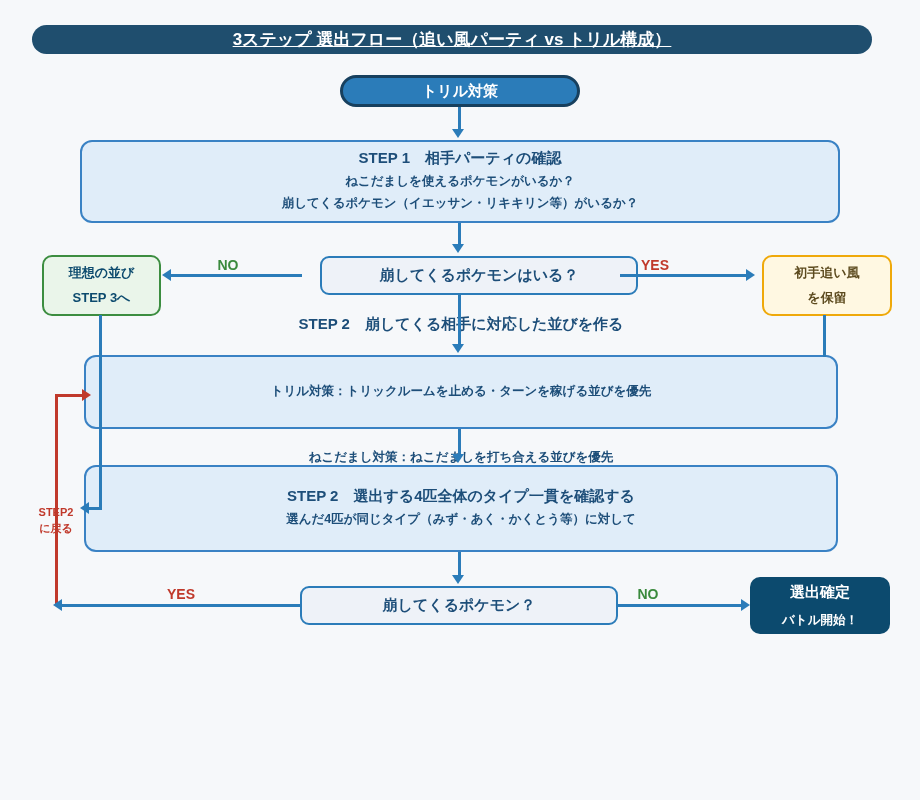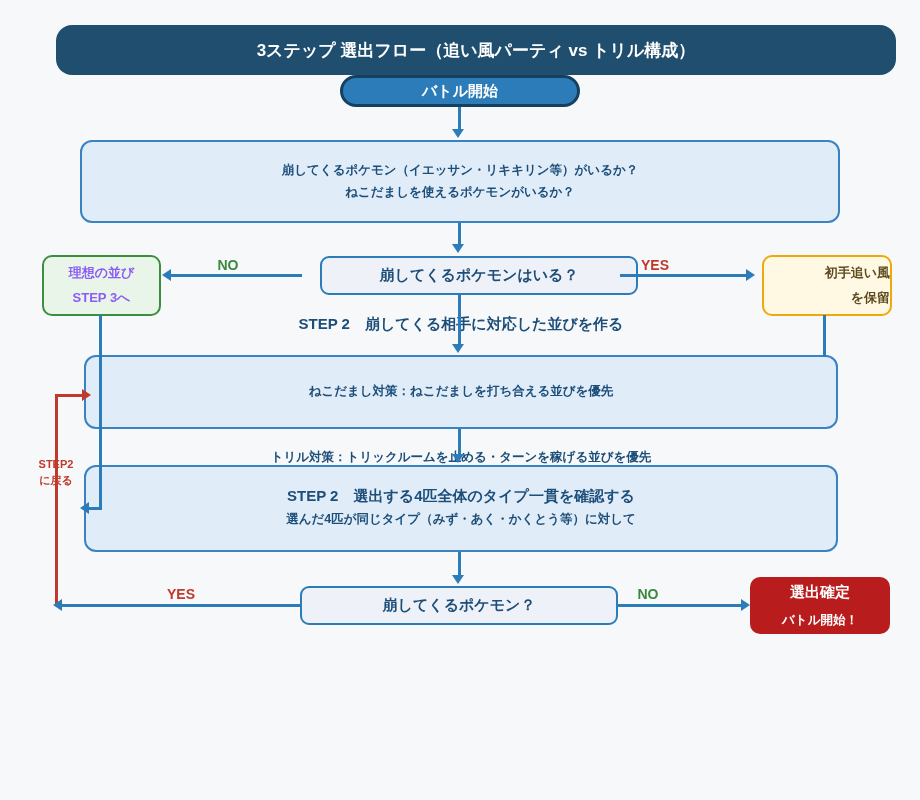--- a/index.html
+++ b/index.html
@@ -5,23 +5,23 @@
   html,body{margin:0;padding:0;}
   body{
     width:920px;height:800px;position:relative;overflow:hidden;
     background:#f6f8fa;
     font-family:"Liberation Sans","DejaVu Sans",sans-serif;
     font-weight:700;
   }
   .abs{position:absolute;box-sizing:border-box;}
   
   .titlebar{
-    left:56px;top:25px;width:840px;height:50px;border-radius:16px;
+    left:32px;top:25px;width:840px;height:29px;border-radius:16px;
     background:#1f4e6e;color:#ffffff;font-size:17px;
-    display:flex;align-items:center;justify-content:center;z-index:1;
+    display:flex;align-items:center;justify-content:center;z-index:1;text-decoration:underline;
   }
   .pill{
     left:340px;top:75px;width:240px;height:32px;border-radius:17px;
     background:#2b7cb9;border:3px solid #17405e;color:#ffffff;font-size:15px;
     display:flex;align-items:center;justify-content:center;z-index:1;
   }
   .stepbox{
     background:#e0edf9;border:2px solid #3a82c4;border-radius:12px;
     color:#1d4e79;text-align:center;z-index:1;
     display:flex;flex-direction:column;align-items:center;justify-content:center;
@@ -30,76 +30,77 @@
   .stepbox .l{font-size:12.5px;line-height:1.75;}
   .decision{
     background:#eef2f8;border:2.5px solid #2b7cb9;border-radius:9px;
     color:#1d4e79;font-size:15px;z-index:1;
     display:flex;align-items:center;justify-content:center;
   }
   .sidebox{
     border-radius:10px;z-index:1;text-align:center;font-size:13px;line-height:1.9;
     display:flex;flex-direction:column;align-items:center;justify-content:center;
   }
-  .greenbox{background:#eaf5ea;border:2.5px solid #3c8d40;color:#8b5cf6;}
-  .orangebox{background:#fff8e2;border:2.5px solid #efa90a;color:#5c4a1e;align-items:flex-end;}
+  .greenbox{background:#eaf5ea;border:2.5px solid #3c8d40;color:#0c4a6e;}
+  .orangebox{background:#fff8e2;border:2.5px solid #efa90a;color:#5c4a1e;}
   .finalbox{
     left:750px;top:577px;width:140px;height:57px;border-radius:10px;
-    background:#b91c1c;color:#ffffff;z-index:1;text-align:center;
+    background:#0c4a6e;color:#ffffff;z-index:1;text-align:center;
     display:flex;flex-direction:column;align-items:center;justify-content:center;
   }
   .finalbox .t{font-size:15px;}
   .finalbox .l{font-size:12.5px;margin-top:10px;}
   
   .vline{width:3px;background:#2b7cb9;z-index:2;}
   .hline{height:3px;background:#2b7cb9;z-index:2;}
   .redline{background:#c0392b;z-index:2;}
   .ah{width:0;height:0;z-index:3;}
   .ah-down{border-left:6px solid transparent;border-right:6px solid transparent;border-top:9px solid #2b7cb9;}
   .ah-left{border-top:6px solid transparent;border-bottom:6px solid transparent;border-right:9px solid #2b7cb9;}
   .ah-right{border-top:6px solid transparent;border-bottom:6px solid transparent;border-left:9px solid #2b7cb9;}
   .ah-red-right{border-top:6px solid transparent;border-bottom:6px solid transparent;border-left:9px solid #c0392b;}
   
   .elabel{font-size:14px;text-align:center;z-index:4;}
   .lbl-no{color:#3a8a3d;}
   .lbl-yes{color:#c0392b;padding-left:16px;}
   .backlabel{
-    color:#c0392b;font-size:11px;text-align:center;line-height:1.45;z-index:4;
+    color:#c0392b;font-size:11px;text-align:center;line-height:1.45;z-index:4;margin-top:48px;
   }
 </style>
 </head>
 <body>
 
 <div class="abs titlebar">3ステップ 選出フロー（追い風パーティ vs トリル構成）</div>
 
-<div class="abs pill">バトル開始</div>
+<div class="abs pill">トリル対策</div>
 
 <div class="abs stepbox" style="left:80px;top:140px;width:760px;height:83px;">
+  <div class="t">STEP 1　相手パーティの確認</div>
+  <div class="l">ねこだましを使えるポケモンがいるか？</div>
   <div class="l">崩してくるポケモン（イエッサン・リキキリン等）がいるか？</div>
-  <div class="l">ねこだましを使えるポケモンがいるか？</div>
 </div>
 
 <div class="abs decision" style="left:320px;top:256px;width:318px;height:39px;">
   <span>崩してくるポケモンはいる？</span>
 </div>
 
 <div class="abs sidebox greenbox" style="left:42px;top:255px;width:119px;height:61px;">
   <div>理想の並び</div>
   <div>STEP 3へ</div>
 </div>
 
 <div class="abs sidebox orangebox" style="left:762px;top:255px;width:130px;height:61px;">
   <div>初手追い風</div>
   <div>を保留</div>
 </div>
 
 <div class="abs stepbox" style="left:84px;top:355px;width:754px;height:74px;gap:44px;">
   <div class="t">STEP 2　崩してくる相手に対応した並びを作る</div>
+  <div class="l">トリル対策：トリックルームを止める・ターンを稼げる並びを優先</div>
   <div class="l">ねこだまし対策：ねこだましを打ち合える並びを優先</div>
-  <div class="l">トリル対策：トリックルームを止める・ターンを稼げる並びを優先</div>
 </div>
 
 <div class="abs stepbox" style="left:84px;top:465px;width:754px;height:87px;">
   <div class="t">STEP 2　選出する4匹全体のタイプ一貫を確認する</div>
   <div class="l">選んだ4匹が同じタイプ（みず・あく・かくとう等）に対して</div>
 </div>
 
 <div class="abs decision" style="left:300px;top:586px;width:318px;height:39px;">
   <span>崩してくるポケモン？</span>
 </div>

